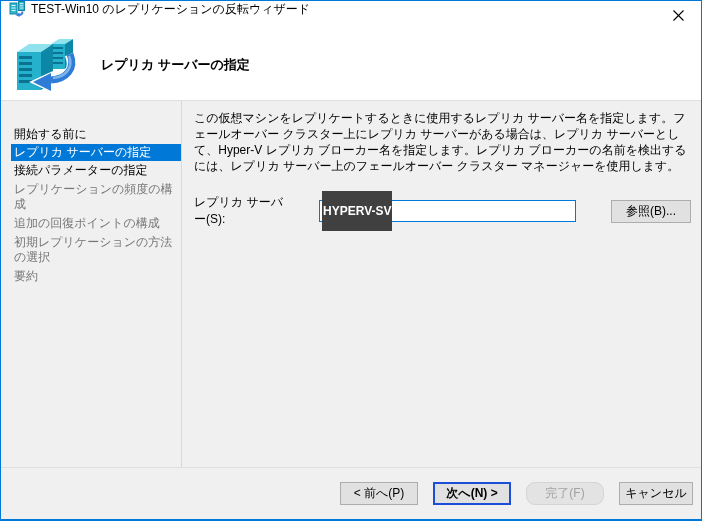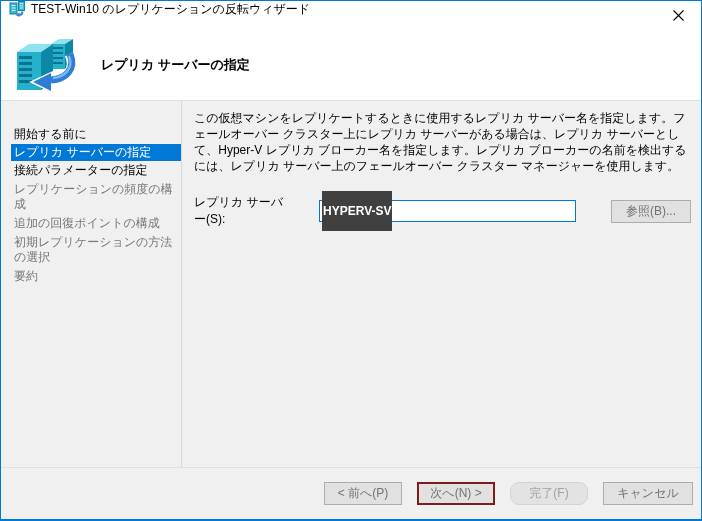--- a/index.html
+++ b/index.html
@@ -25,27 +25,27 @@
   .nav-item { font-size:12px; line-height:15px; padding:2px 6px 2px 13px; }
   .nav-item.disabled { color:#767676; }
   .nav-item.selected { background:#0078d7; color:#fff; margin-left:10px; padding:1px 2px 1px 3px; }
   .content { flex:1 1 auto; padding:9px 10px 0 12px; min-width:0; }
   .description { font-size:12px; line-height:16px; }
   .field-row { display:flex; align-items:center; margin-top:20px;gap:28px; }
   .field-label { flex:0 0 auto; width:97px; font-size:12px; }
   .textbox { flex:1 1 auto; height:22px; box-sizing:border-box; background:#fff; border:1px solid #0078d7; display:flex; align-items:center; padding:0 2px; font-size:12px; cursor:text; }
   .textbox .sel { background:#404040; color:#fff; padding:13px 1px; white-space:nowrap;font-weight:bold; }
   
-  .btn { font-family:inherit; font-size:12px; height:23px; box-sizing:border-box; background:#e1e1e1; border:1px solid #adadad; padding:0 4px; cursor:pointer; color:#737373; }
+  .btn { font-family:inherit; font-size:12px; height:23px; box-sizing:border-box; background:#e1e1e1; border:1px solid #adadad; padding:0 4px; cursor:pointer; color:#000000; }
   .browse-btn { flex:0 0 auto; width:80px; margin-left:7px; }
   .separator { height:1px; flex:0 0 auto; background:#dfdfdf; }
   .buttonbar { height:51px; flex:0 0 auto; display:flex; align-items:center; justify-content:flex-end; gap:15px; padding-right:8px; }
   .btn-back, .btn-next, .btn-finish { width:78px; }
-  .btn-cancel { width:90px; }
-  .btn.default { border:2px solid #7f1d1d; }
+  .btn-cancel { width:74px; }
+  .btn.default { border:2px solid #1d4ed8;font-weight:bold; }
   .btn:disabled { background:#e3e3e3; border-color:#d4d4d4; color:#a2a2a2; cursor:default;border-radius:9px; }
 </style>
 </head>
 <body>
 
 <div class="window">
 
   <div class="titlebar">
     <span class="app-icon">
       <svg width="16" height="16" viewBox="0 0 16 16">

